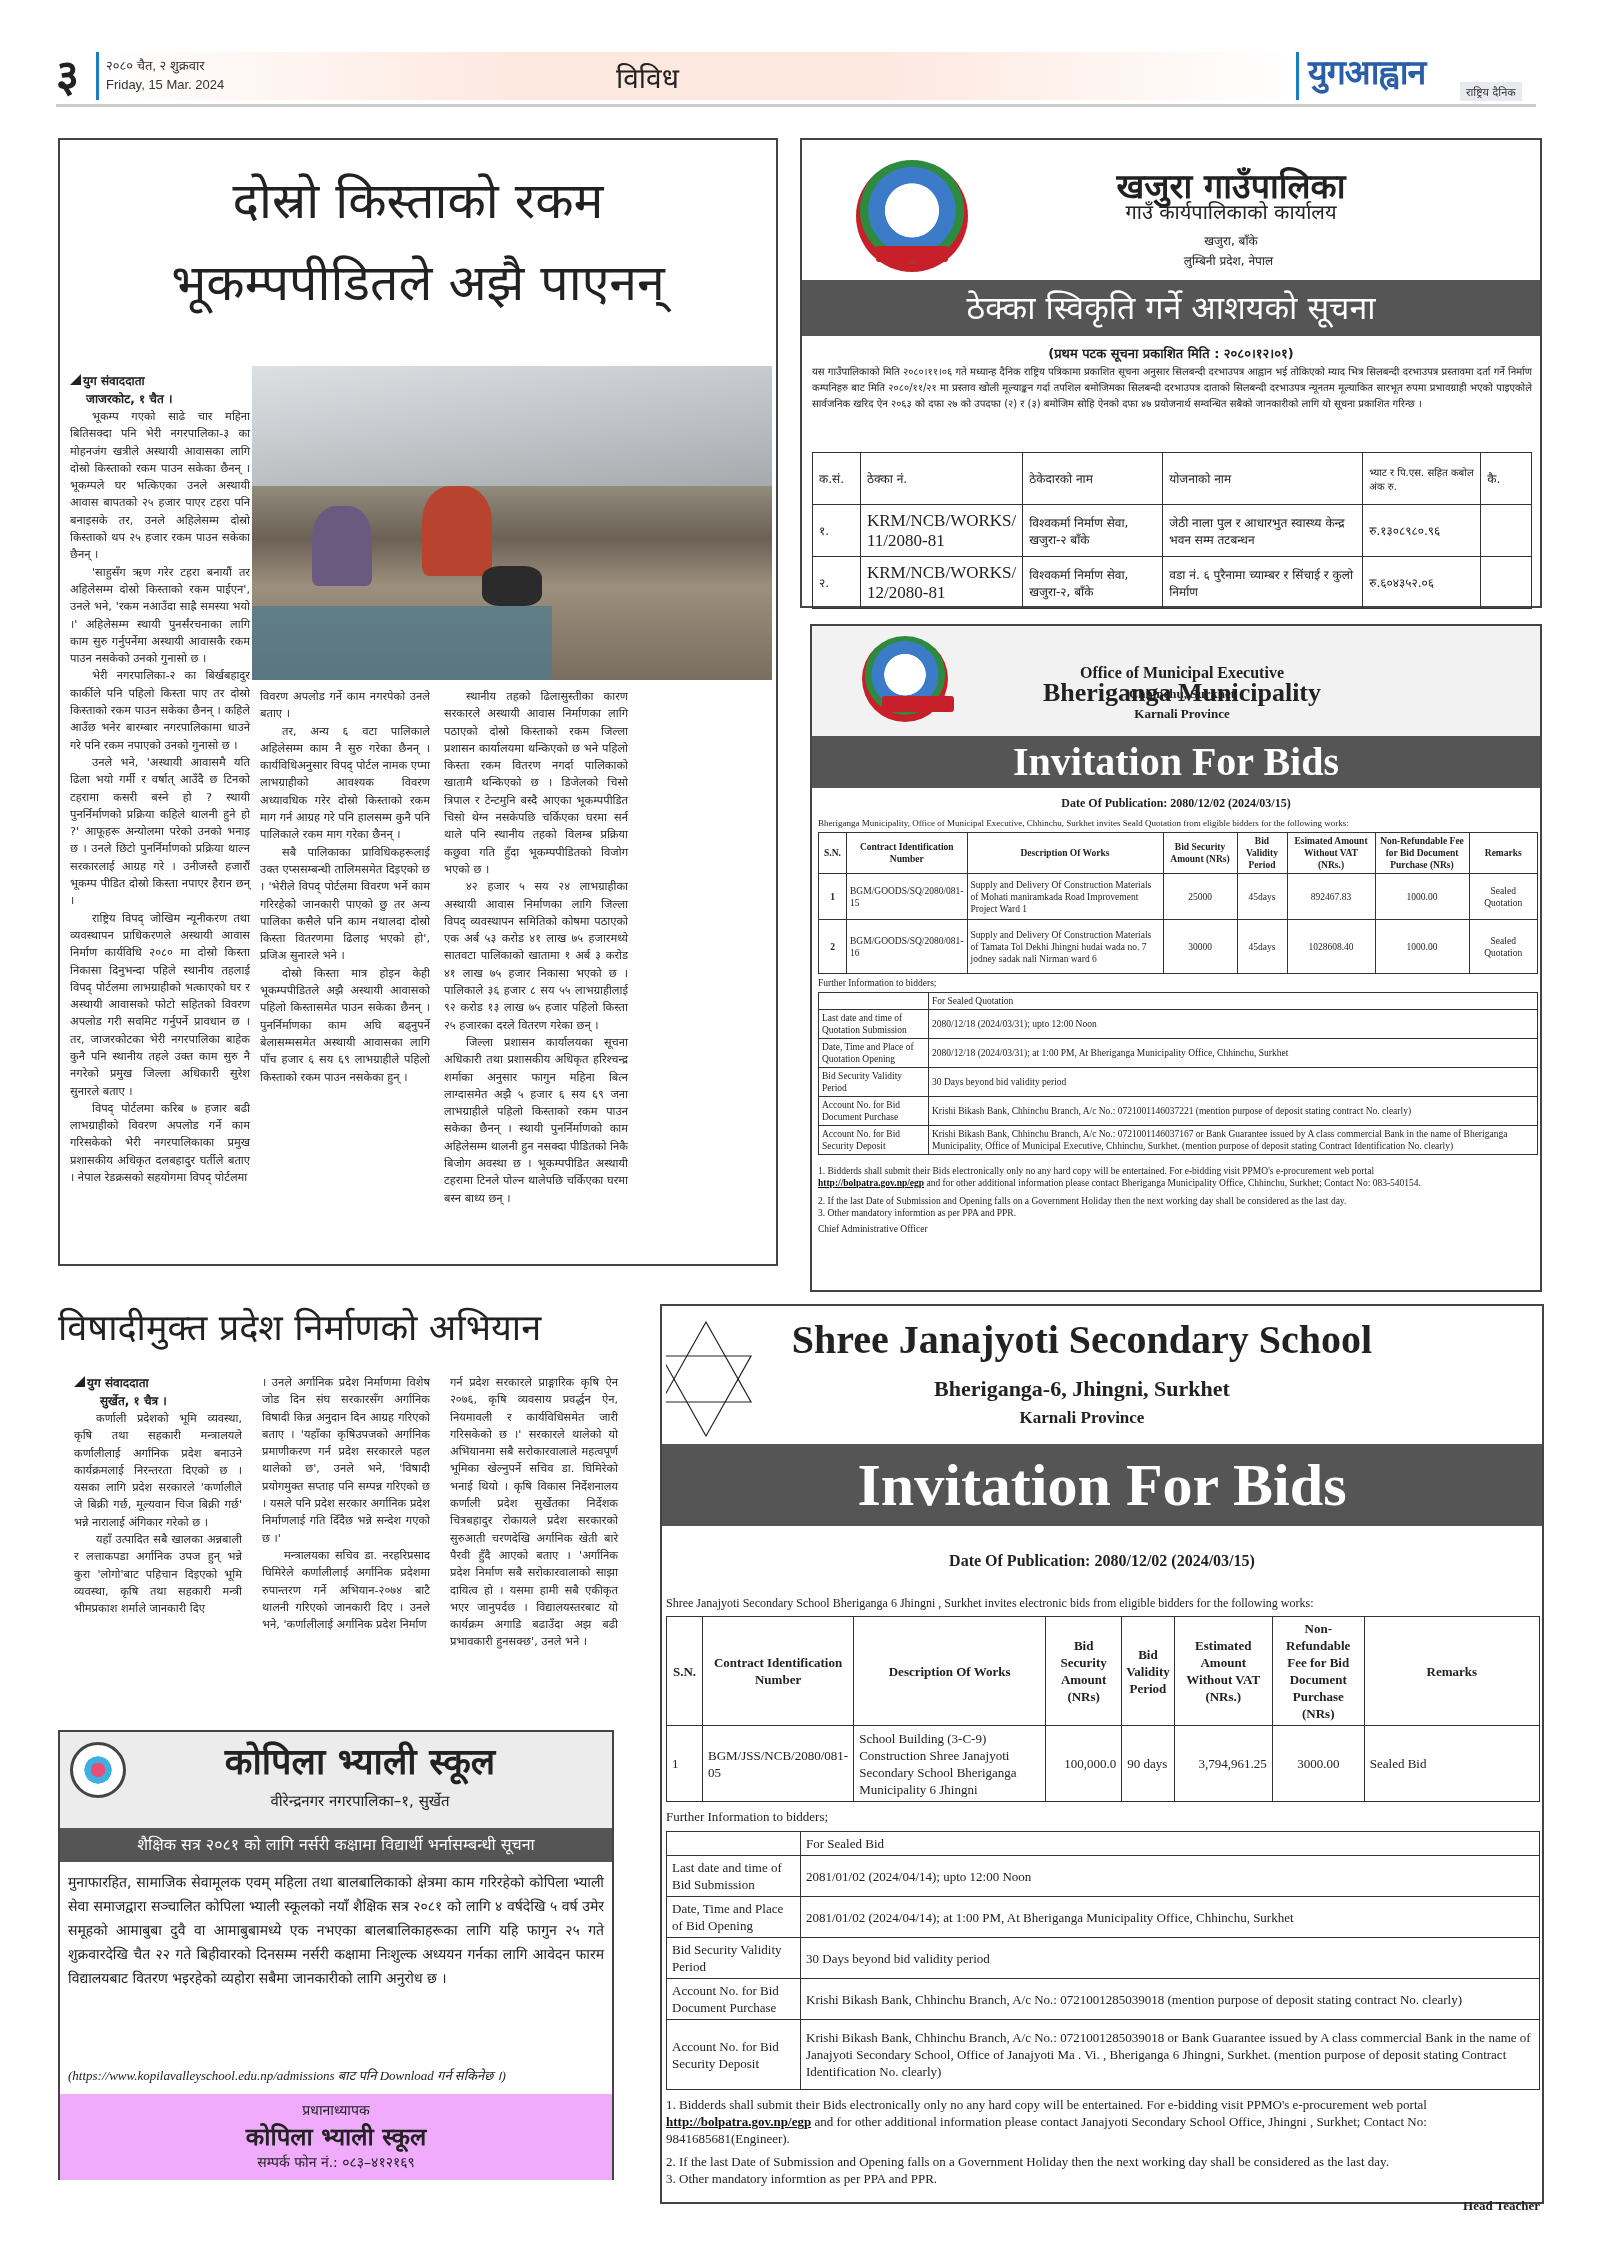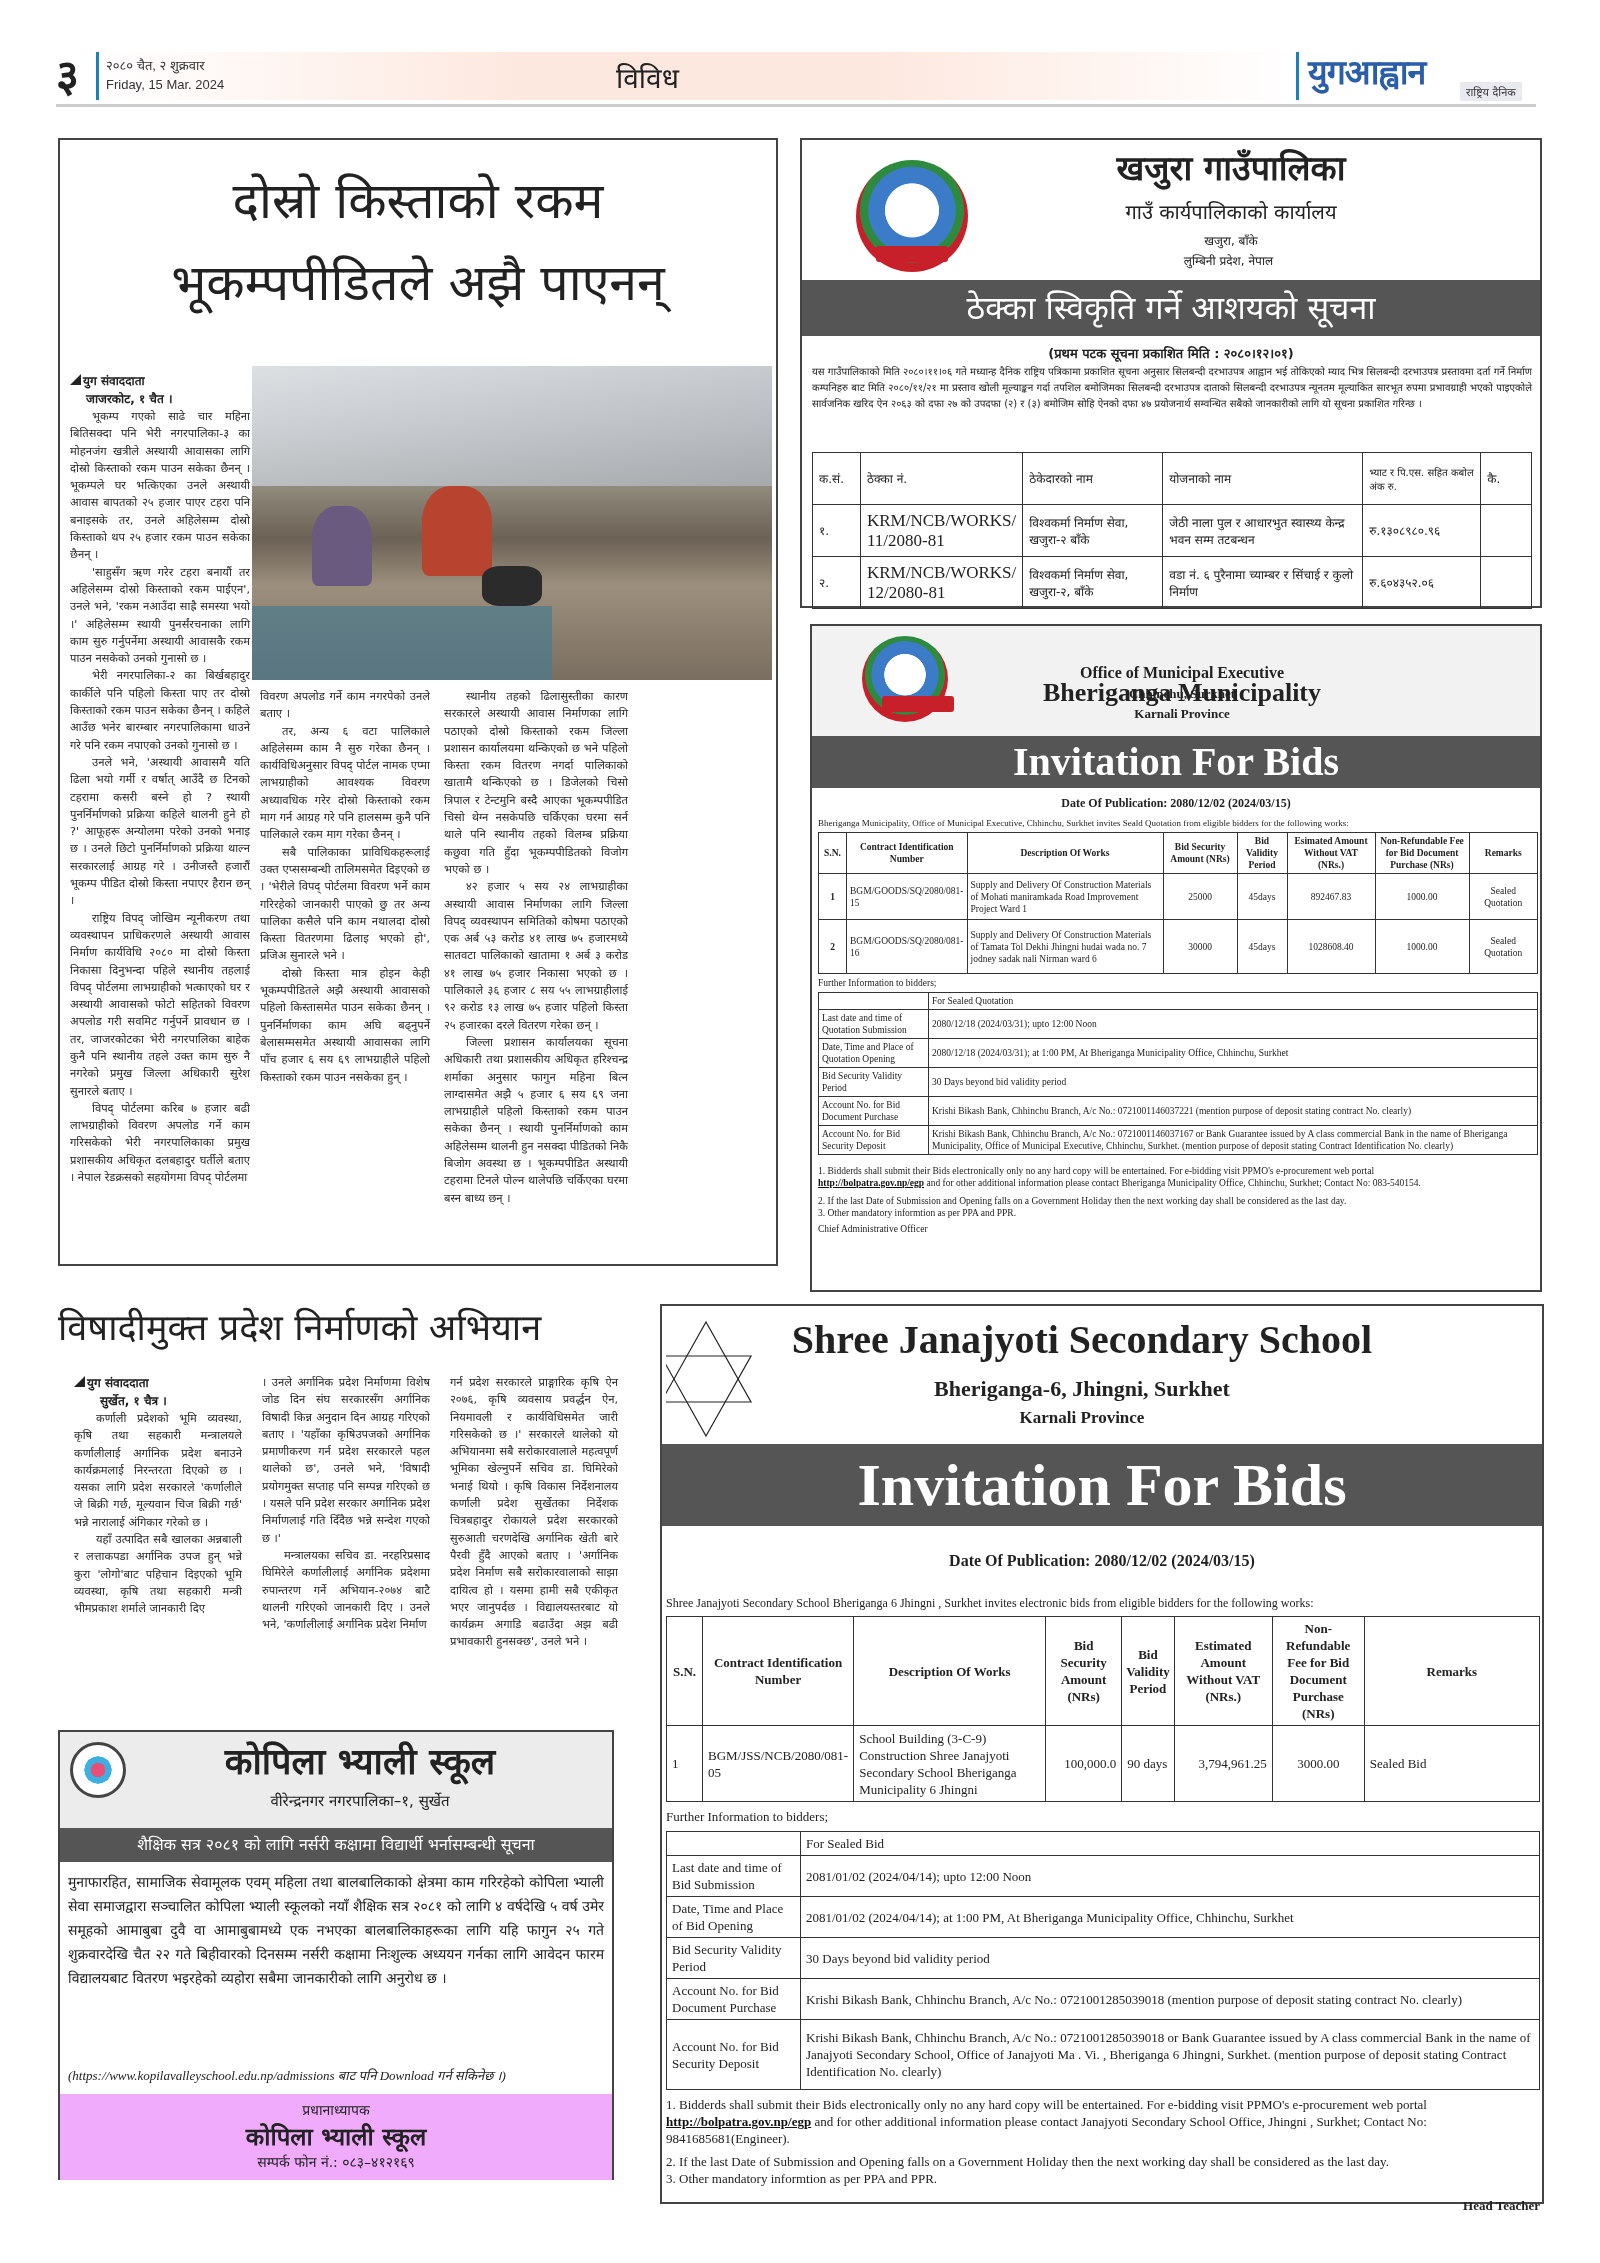--- a/index.html
+++ b/index.html
@@ -109,21 +109,21 @@
   </div>
   <div class="abs body-col" style="left:384px; top:548px; width:184px;">
     <p>स्थानीय तहको ढिलासुस्तीका कारण सरकारले अस्थायी आवास निर्माणका लागि पठाएको दोस्रो किस्ताको रकम जिल्ला प्रशासन कार्यालयमा थन्किएको छ भने पहिलो किस्ता रकम वितरण नगर्दा पालिकाको खातामै थन्किएको छ । डिजेलको चिसो त्रिपाल र टेन्टमुनि बस्दै आएका भूकम्पपीडित चिसो थेग्न नसकेपछि चर्किएका घरमा सर्न थाले पनि स्थानीय तहको विलम्ब प्रक्रिया कछुवा गति हुँदा भूकम्पपीडितको विजोग भएको छ ।</p>
     <p>४२ हजार ५ सय २४ लाभग्राहीका अस्थायी आवास निर्माणका लागि जिल्ला विपद् व्यवस्थापन समितिको कोषमा पठाएको एक अर्ब ५३ करोड ४१ लाख ७५ हजारमध्ये सातवटा पालिकाको खातामा १ अर्ब ३ करोड ४१ लाख ७५ हजार निकासा भएको छ । पालिकाले ३६ हजार ८ सय ५५ लाभग्राहीलाई ९२ करोड १३ लाख ७५ हजार पहिलो किस्ता २५ हजारका दरले वितरण गरेका छन् ।</p>
     <p>जिल्ला प्रशासन कार्यालयका सूचना अधिकारी तथा प्रशासकीय अधिकृत हरिश्चन्द्र शर्माका अनुसार फागुन महिना बित्न लाग्दासमेत अझै ५ हजार ६ सय ६९ जना लाभग्राहीले पहिलो किस्ताको रकम पाउन सकेका छैनन् । स्थायी पुनर्निर्माणको काम अहिलेसम्म थालनी हुन नसक्दा पीडितको निकै बिजोग अवस्था छ । भूकम्पपीडित अस्थायी टहरामा टिनले पोल्न थालेपछि चर्किएका घरमा बस्न बाध्य छन् ।</p>
   </div>
 </div>
 
 <div class="abs box kh">
   <div class="emblem" style="left:54px; top:20px;"></div>
-  <div class="kh-title" style="top:4px; font-size:34px; font-weight:bold; padding-left:120px;">खजुरा गाउँपालिका</div>
+  <div class="kh-title" style="top:22px; font-size:34px; font-weight:bold; padding-left:120px;">खजुरा गाउँपालिका</div>
   <div class="kh-title" style="top:58px; font-size:20px; padding-left:120px;">गाउँ कार्यपालिकाको कार्यालय</div>
   <div class="kh-title" style="top:92px; font-size:12px; padding-left:120px;">खजुरा, बाँके</div>
   <div class="kh-title" style="top:112px; font-size:12px; padding-left:115px;">लुम्बिनी प्रदेश, नेपाल</div>
   <div class="darkband" style="top:140px; width:100%; height:56px; font-size:32px; line-height:56px;">ठेक्का स्विकृति गर्ने आशयको सूचना</div>
   <div class="kh-title" style="top:204px; font-size:13px; font-weight:bold;">(प्रथम पटक सूचना प्रकाशित मिति : २०८०।१२।०१)</div>
   <div class="abs" style="left:10px; top:224px; width:720px; font-family:'DejaVu Sans',sans-serif; font-size:10px; line-height:16px; text-align:justify;">यस गाउँपालिकाको मिति २०८०।११।०६ गते मध्यान्ह दैनिक राष्ट्रिय पत्रिकामा प्रकाशित सूचना अनुसार सिलबन्दी दरभाउपत्र आह्वान भई तोकिएको म्याद भित्र सिलबन्दी दरभाउपत्र प्रस्तावमा दर्ता गर्ने निर्माण कम्पनिहरु बाट मिति २०८०/११/२१ मा प्रस्ताव खोली मूल्याङ्कन गर्दा तपशिल बमोजिमका सिलबन्दी दरभाउपत्र दाताको सिलबन्दी दरभाउपत्र न्यूनतम मूल्याकित सारभूत रुपमा प्रभावग्राही भएको पाइएकोले सार्वजनिक खरिद ऐन २०६३ को दफा २७ को उपदफा (२) र (३) बमोजिम सोहि ऐनको दफा ४७ प्रयोजनार्थ सम्वन्धित सबैको जानकारीको लागि यो सूचना प्रकाशित गरिन्छ ।</div>
   <div class="kh-table">
     <table>
       <tbody>
           <tr>

